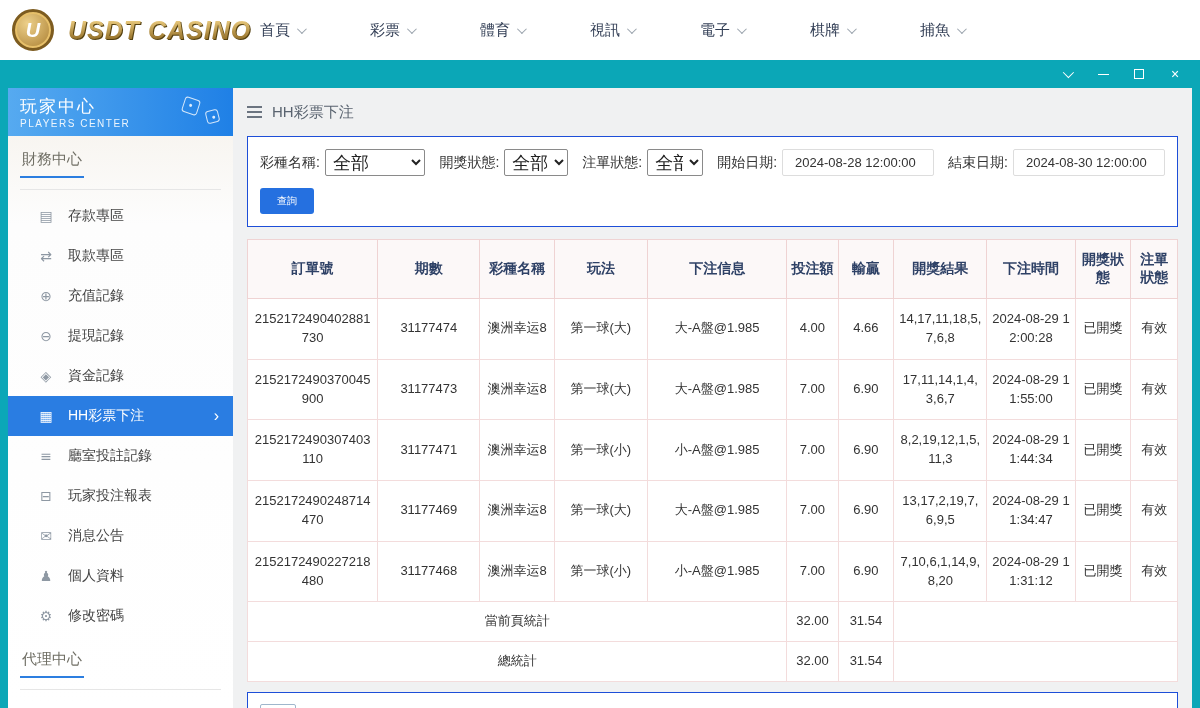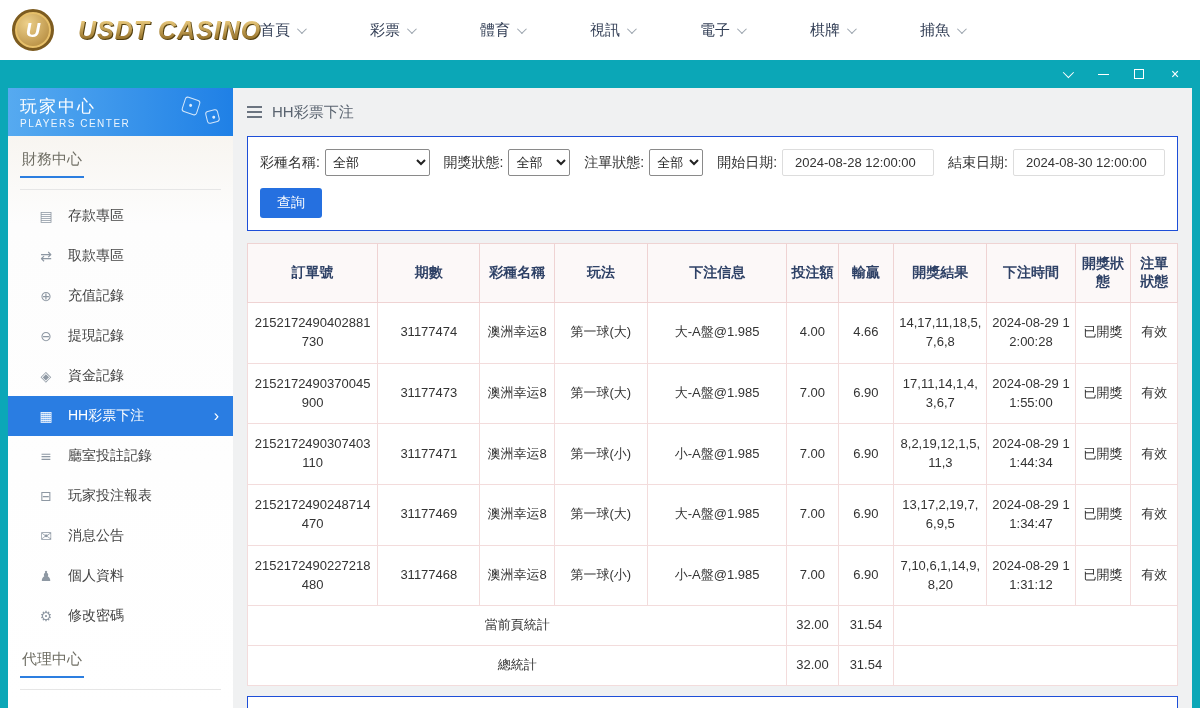--- a/index.html
+++ b/index.html
@@ -6,21 +6,21 @@
   html,body { width:1200px; height:708px; overflow:hidden; background:#fff;
     font-family:"Liberation Sans","DejaVu Sans",sans-serif; }
 
   
   .topbar { height:60px; display:flex; align-items:center; background:#fff; }
   .logo { display:flex; align-items:center; margin-left:12px; width:248px; }
   .coin { width:42px; height:42px; border-radius:50%; flex:0 0 auto;
     background:radial-gradient(circle at 35% 32%, #edd08a, #a87c2e);
     border:3px solid #7d5c20; color:#fff; display:flex; align-items:center; justify-content:center;
     font-weight:bold; font-style:italic; font-size:20px; box-shadow:inset 0 0 0 2px #e7c06a; }
-  .logo-text { margin-left:24px; font-size:25px; font-weight:800; font-style:italic; letter-spacing:1px;
+  .logo-text { margin-left:14px; font-size:25px; font-weight:800; font-style:italic; letter-spacing:1px;
     color:#a8802f; background:linear-gradient(180deg,#e9c97c 15%,#8f6b24 85%);
     -webkit-background-clip:text; background-clip:text; -webkit-text-fill-color:transparent;
     filter:drop-shadow(1px 1px 0 #54400f); white-space:nowrap;text-align:center; }
   .nav { display:flex; align-items:center; }
   .nav-item { display:flex; align-items:center; gap:7px; padding:8px 0; margin-right:66px;
     font-size:15px; color:#323e55; cursor:pointer; white-space:nowrap; }
   .chev { width:7px; height:7px; border-right:1.6px solid #9aa3ad; border-bottom:1.6px solid #9aa3ad;
     transform:rotate(45deg) translateY(-2px); display:inline-block; }
 
   
@@ -61,28 +61,28 @@
   .page-head { height:48px; display:flex; align-items:center; gap:10px; color:#5a6470; font-size:15px; flex:0 0 auto; }
   .burger { width:15px; cursor:pointer; }
   .burger i { display:block; height:2px; background:#6b7480; margin:3px 0; }
 
   .card { background:#fff; border:1px solid #1d4ed8; }
   .filter-card { padding:12px 12px 12px; flex:0 0 auto; }
   .filter-row { display:flex; align-items:center; font-size:14px; color:#333; white-space:nowrap; }
   .filter-row label { margin-right:5px; }
   .filter-row .gap { margin-left:14px; }
   select { height:27px; border:1px solid #8a8a8a; border-radius:2px; background:#fff; color:#222;
-    font-size:13px; font-family:Liberation Sans, sans-serif; padding:0 3px; }
+    font-size:18px; font-family:Liberation Sans, sans-serif; padding:0 3px; }
   select.wide { width:112px; }
   select.mid { width:66px; }
   select.small { width:56px; }
   .date-input { width:152px; height:27px; border:1px solid #ddd; border-radius:2px; padding:0 12px;
     font-size:13px; color:#333; font-family:inherit; }
   .btn-primary { margin-top:12px; background:#2570e0; color:#fff; border:none; border-radius:3px;
-    padding:6px 17px; font-size:14px; cursor:pointer; font-family:inherit; }
+    padding:6px 17px; font-size:10px; cursor:pointer; font-family:inherit; }
 
   .table-card { margin-top:12px; flex:0 0 auto; border:none; background:transparent; }
   table { width:100%; border-collapse:collapse; table-layout:fixed; background:#fff; }
   th { background:#fcf8f8; border:1px solid #efd3d3; color:#2e4166; font-weight:bold;
     font-size:14px; padding:11px 3px; text-align:center; }
   td { border:1px solid #f3dcdc; color:#333; font-size:13px; padding:11px 4px; text-align:center;
     word-break:break-all; line-height:1.45; background:#fff; }
   tr.summary td { padding:10px 4px; }
 
   .foot-card { margin-top:10px; height:46px; display:flex; align-items:center; justify-content:space-between;

